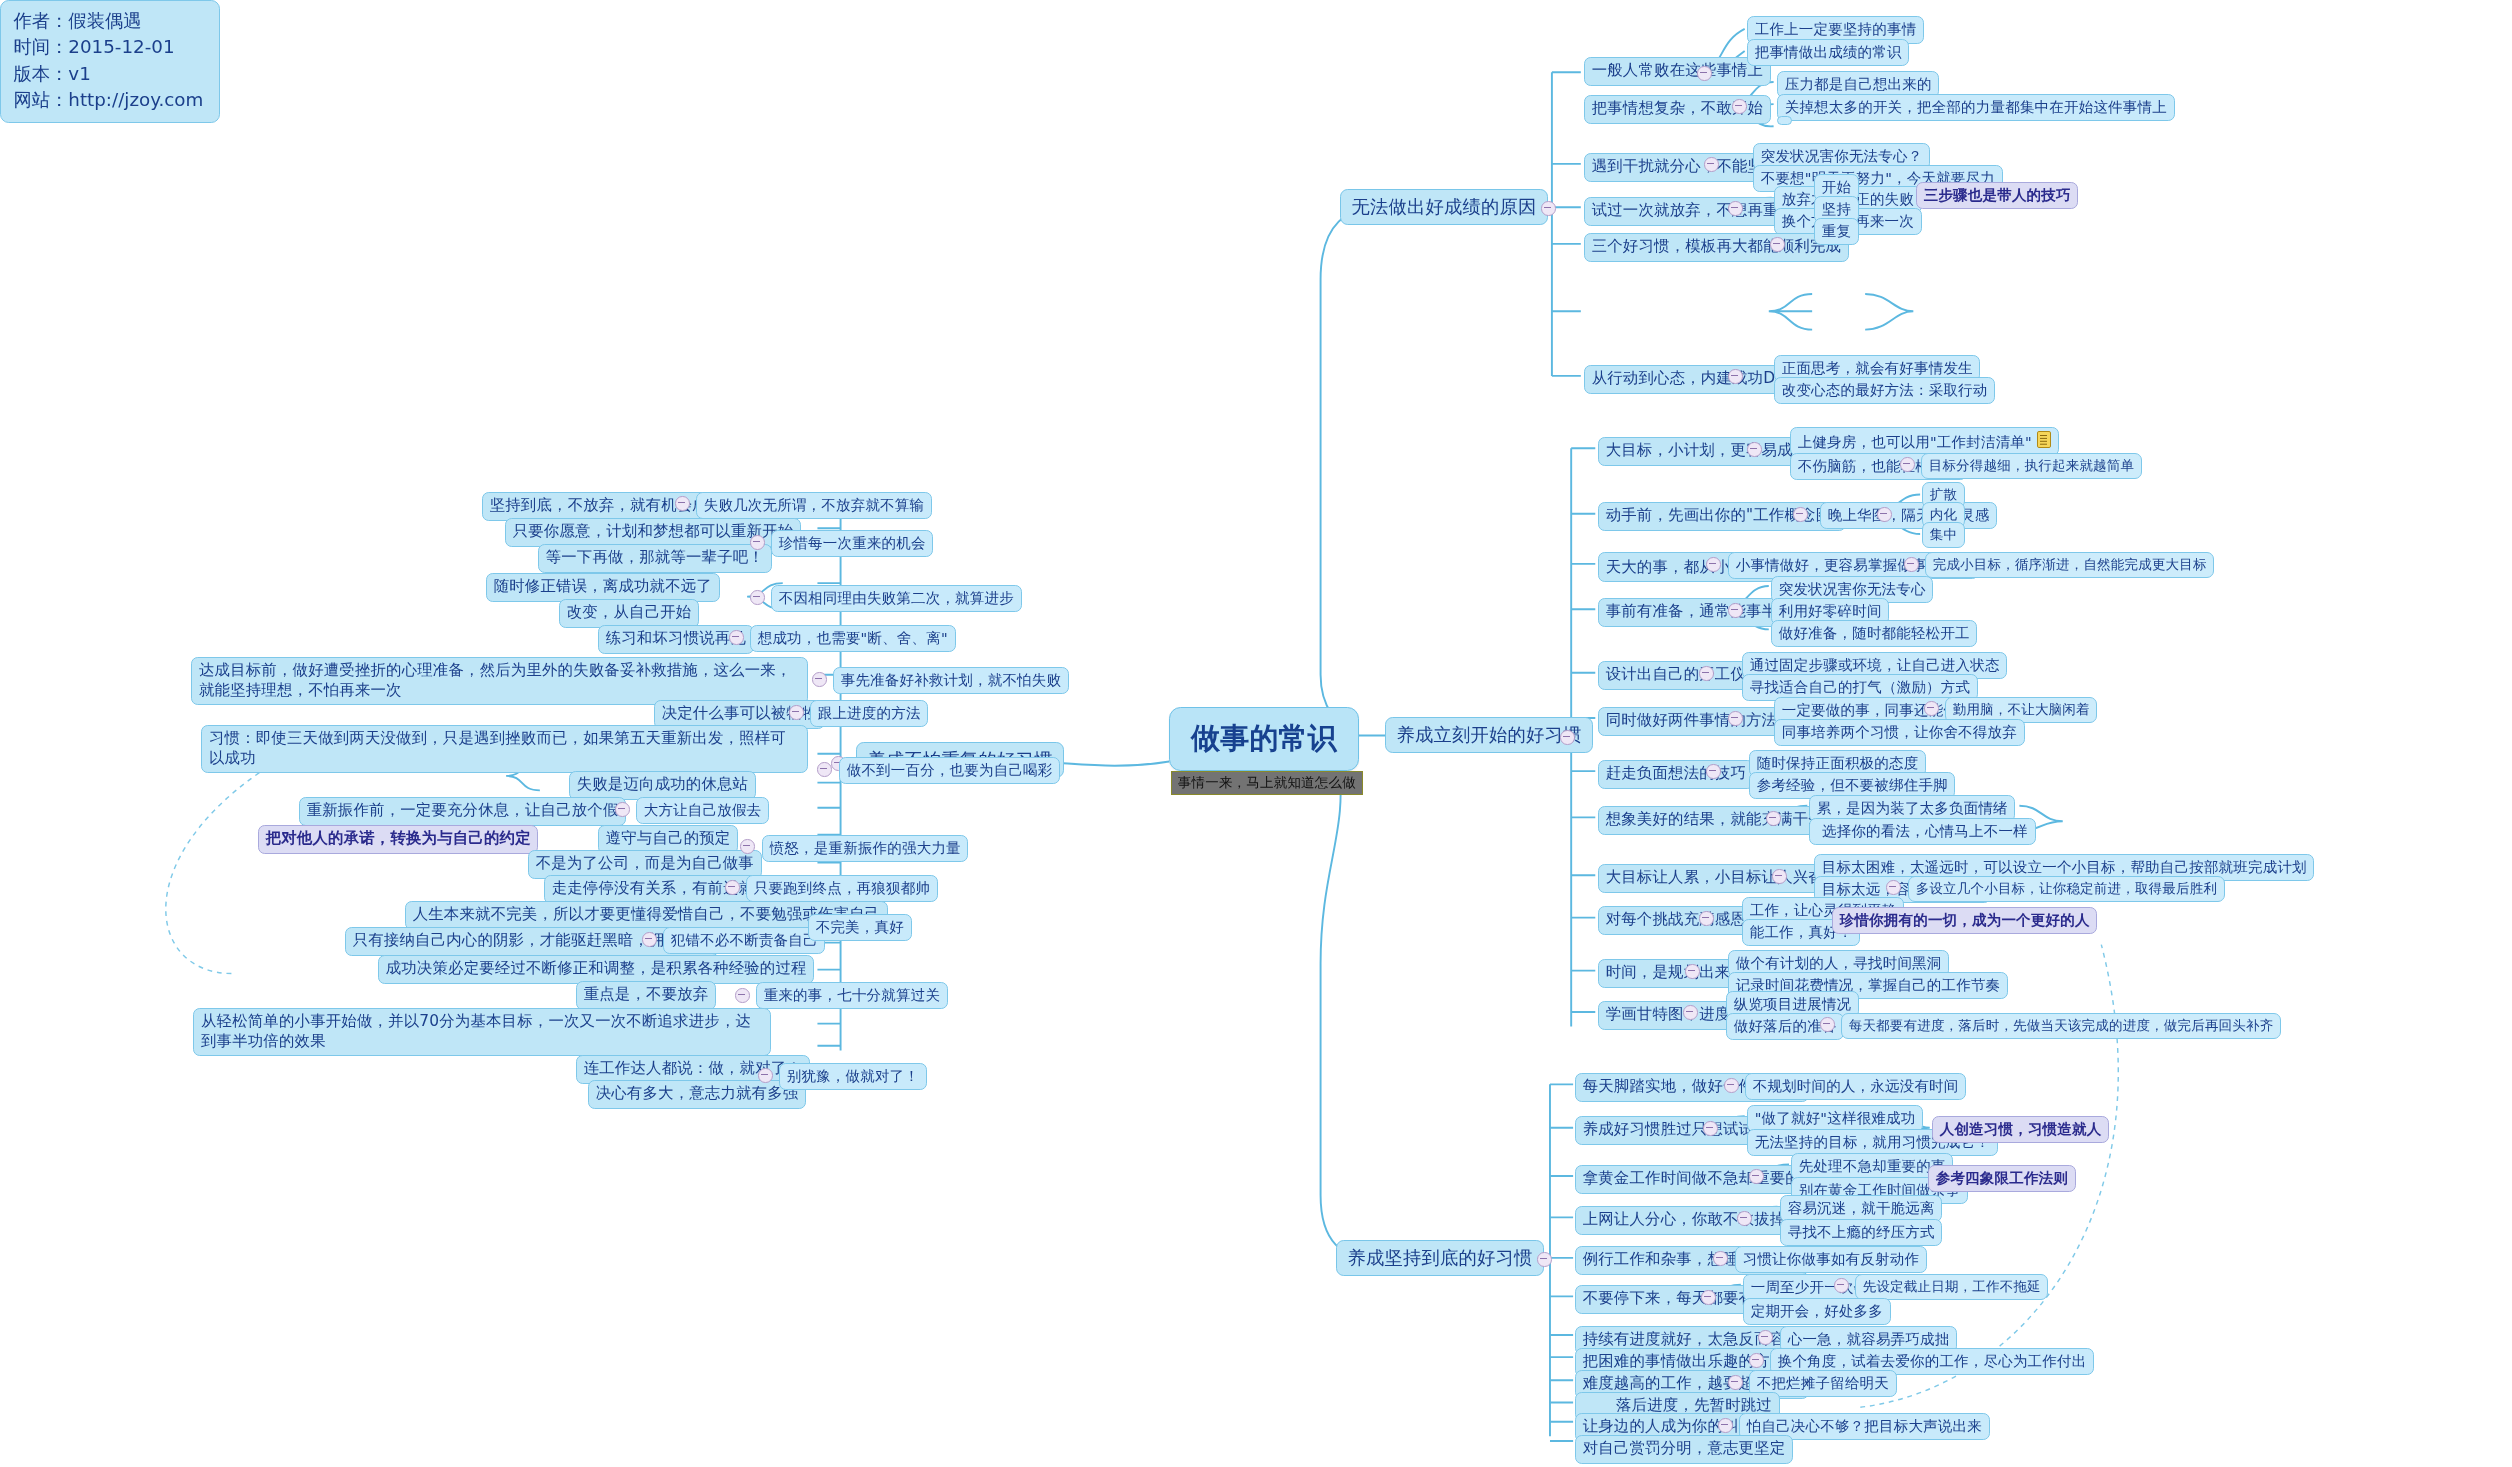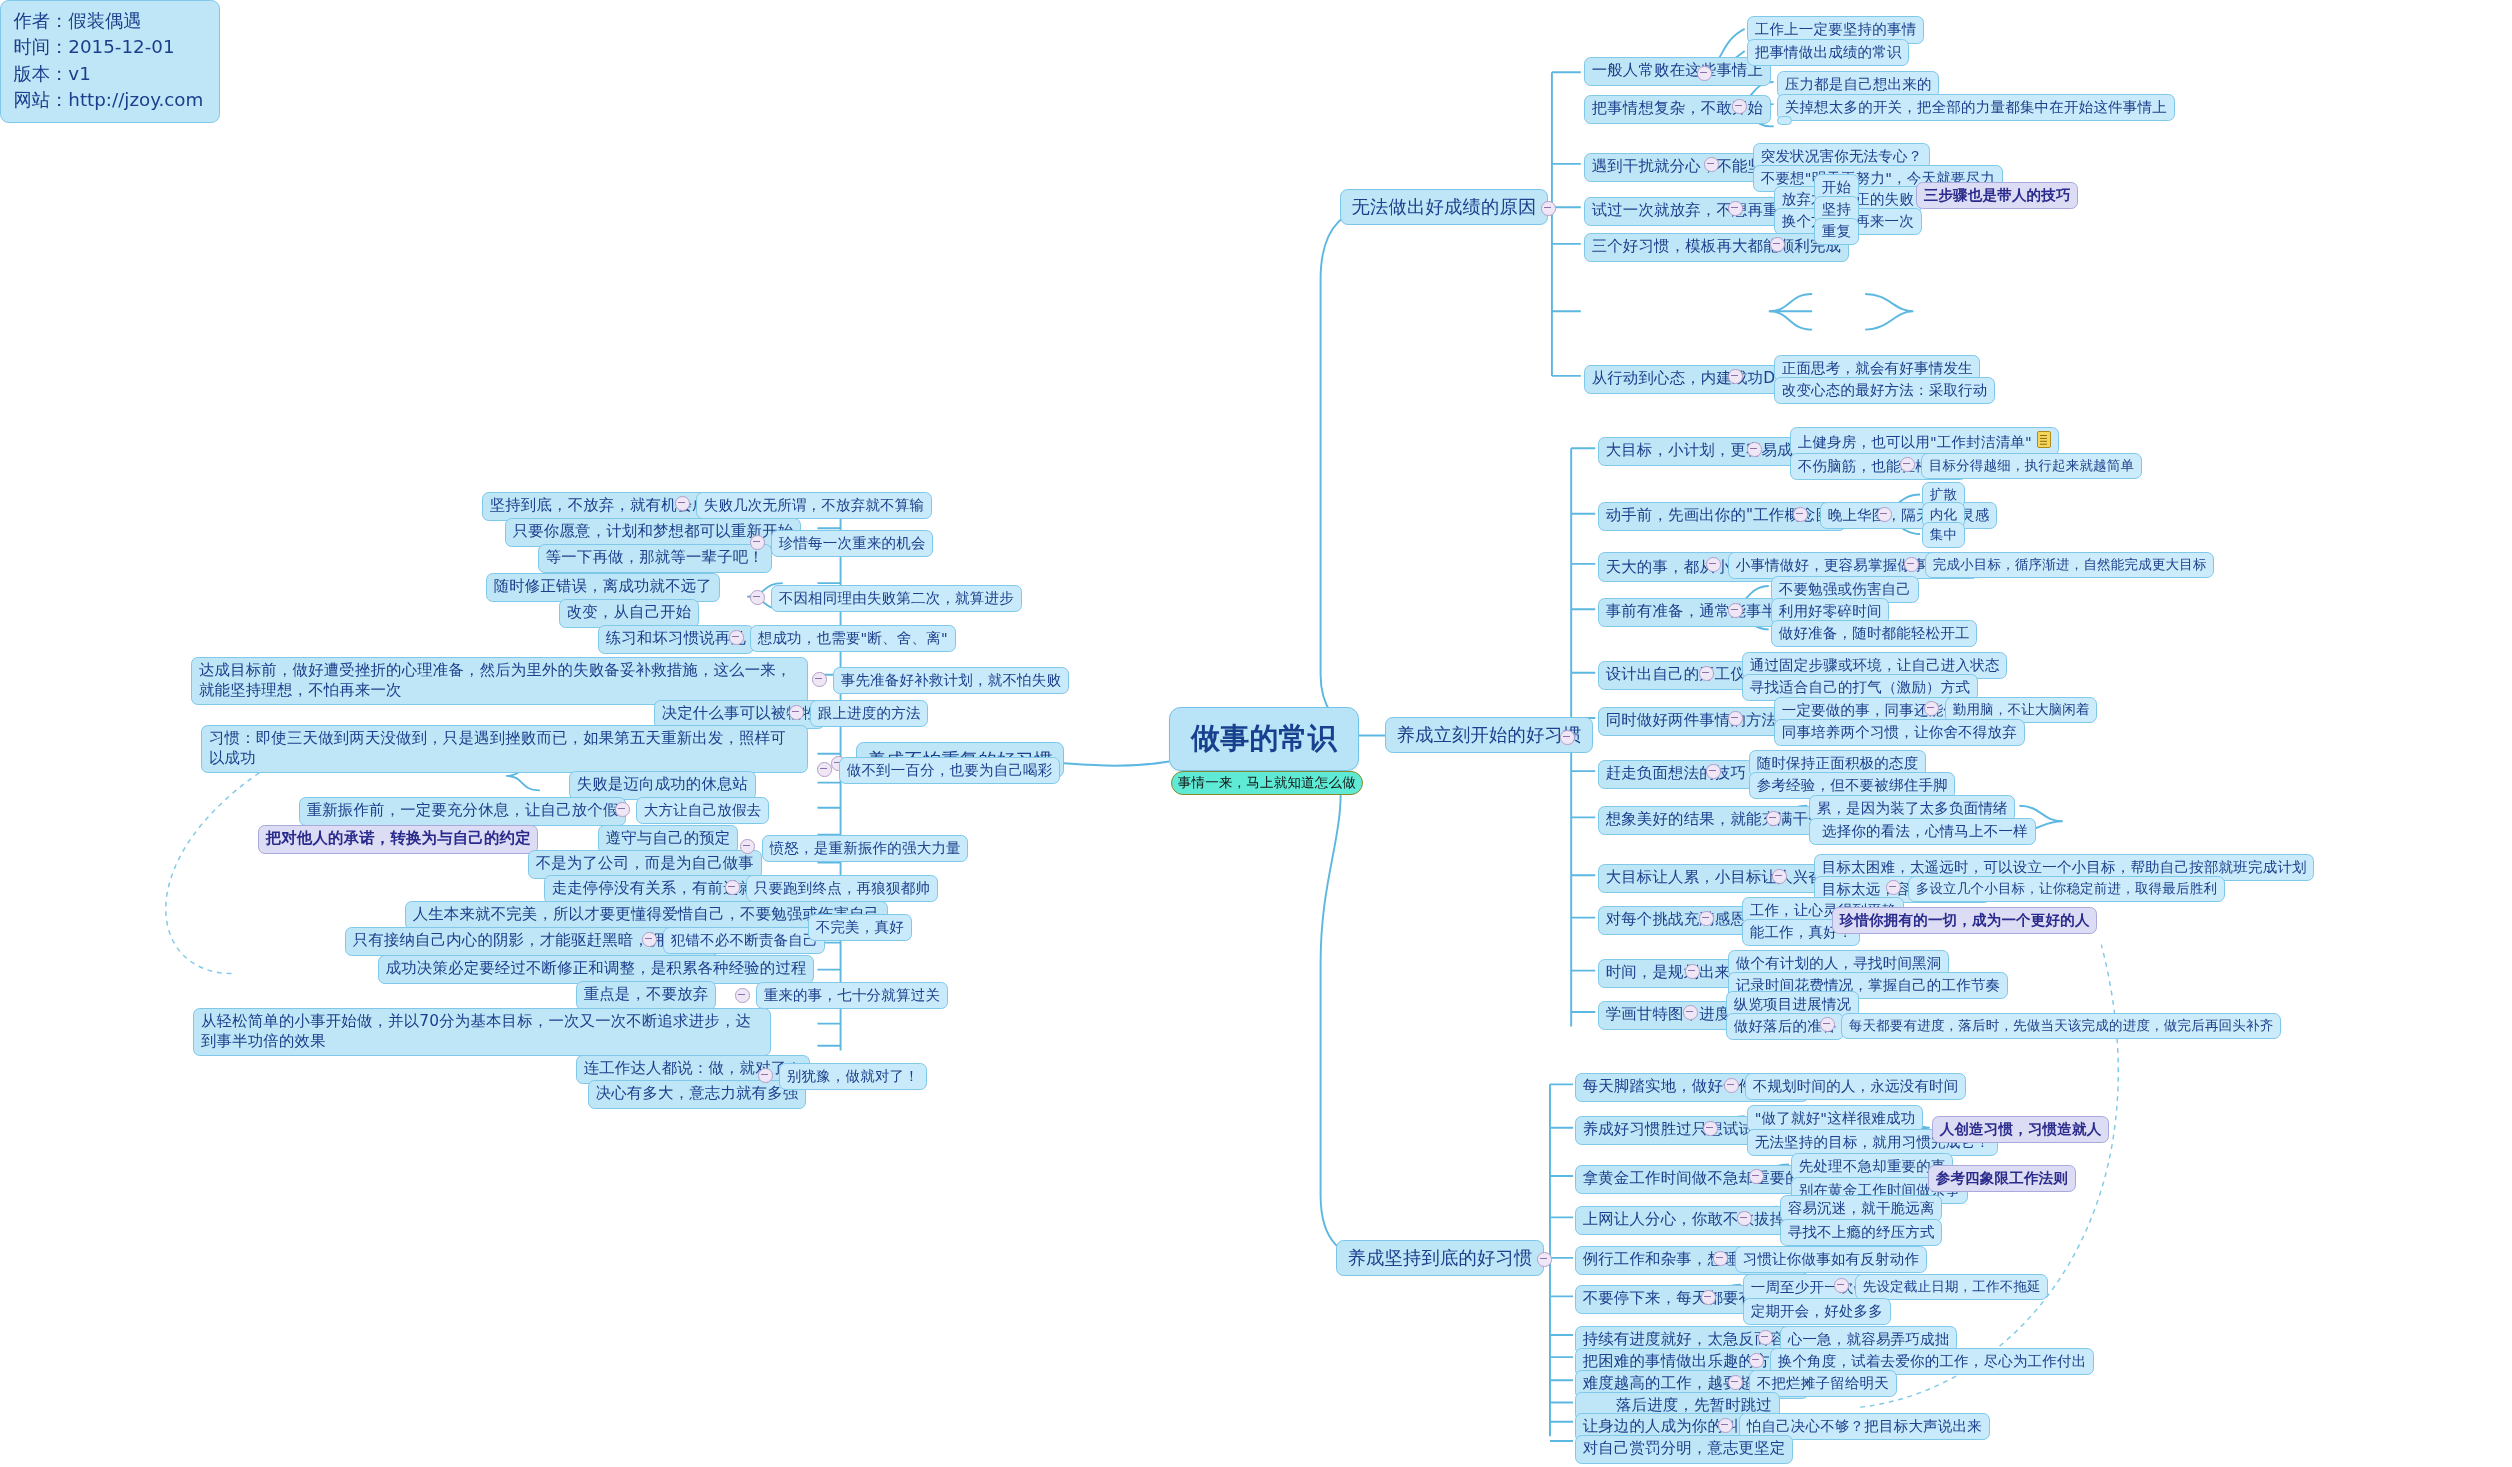--- a/index.html
+++ b/index.html
@@ -29,21 +29,21 @@
     background:#b9e4f7;border:1.9px solid #6fc2e8;border-radius:11.6px;
     font-size:29px;font-weight:bold;color:#17418f;padding:11.6px 21px 13.5px 21px;
     box-shadow:0 1px 1.9px rgba(0,0,0,.07);
   }
   .d1{font-size:18.3px;background:#bfe6f7;border-color:#79c6e9;padding:4.8px 10.6px 5.8px 10.6px;border-radius:7.7px;}
   .d2{font-size:15.4px;}
   .d3{font-size:14.5px;background:#c8eafb;}
   .d4{font-size:13.5px;background:#cdecfb;border-radius:7px;}
   .purple{background:#dcdcf4;border-color:#a9a9dd;color:#2a2a8c;font-weight:bold;}
   .callout{
-    background:#5eead4;border:1px solid #8a8a2a;border-radius:12px;
+    background:#737373;border:1px solid #8a8a2a;border-radius:0;
     color:#111;font-size:13.5px;padding:1.9px 5.8px 2.9px 5.8px;
   }
   .legend{
     background:#bfe6f7;border:1px solid #7ec8ea;border-radius:8.7px;
     color:#1b3f8b;font-size:18.3px;line-height:1.45;padding:6.7px 12.5px 8.7px 12.5px;
     white-space:pre-line;
   }
   .note-icon{
     display:inline-block;width:12.5px;height:15.4px;vertical-align:-1.9px;margin-left:4.8px;
     background:#f6d65a;border:1px solid #b08a16;border-radius:1.9px;position:relative;
@@ -208,21 +208,21 @@
   <div class="node d4" style="left:1922px;top:522px;">集中</div>
 
   <div class="node d2" style="left:1598px;top:552px;"><span>天大的事，都从小事做起</span><span class="note-icon"></span></div>
   <span class="collapser" style="left:1706px;top:557px;"></span>
   <div class="node d3" style="left:1728px;top:552px;">小事情做好，更容易掌握做事的常识</div>
   <span class="collapser" style="left:1904px;top:557px;"></span>
   <div class="node d4" style="left:1925px;top:552px;">完成小目标，循序渐进，自然能完成更大目标</div>
 
   <div class="node d2" style="left:1598px;top:598px;">事前有准备，通常能事半功倍</div>
   <span class="collapser" style="left:1728px;top:603px;"></span>
-  <div class="node d3" style="left:1771px;top:576px;">不要勉强或伤害自己</div>
+  <div class="node d3" style="left:1771px;top:576px;">突发状况害你无法专心</div>
   <div class="node d3" style="left:1771px;top:598px;">利用好零碎时间</div>
   <div class="node d3" style="left:1771px;top:620px;">做好准备，随时都能轻松开工</div>
 
   <div class="node d2" style="left:1598px;top:661px;">设计出自己的开工仪式</div>
   <span class="collapser" style="left:1699px;top:666px;"></span>
   <div class="node d3" style="left:1742px;top:652px;">通过固定步骤或环境，让自己进入状态</div>
   <div class="node d3" style="left:1742px;top:674px;">寻找适合自己的打气（激励）方式</div>
 
   <div class="node d2" style="left:1598px;top:707px;">同时做好两件事情的方法</div>
   <span class="collapser" style="left:1728px;top:711px;"></span>

